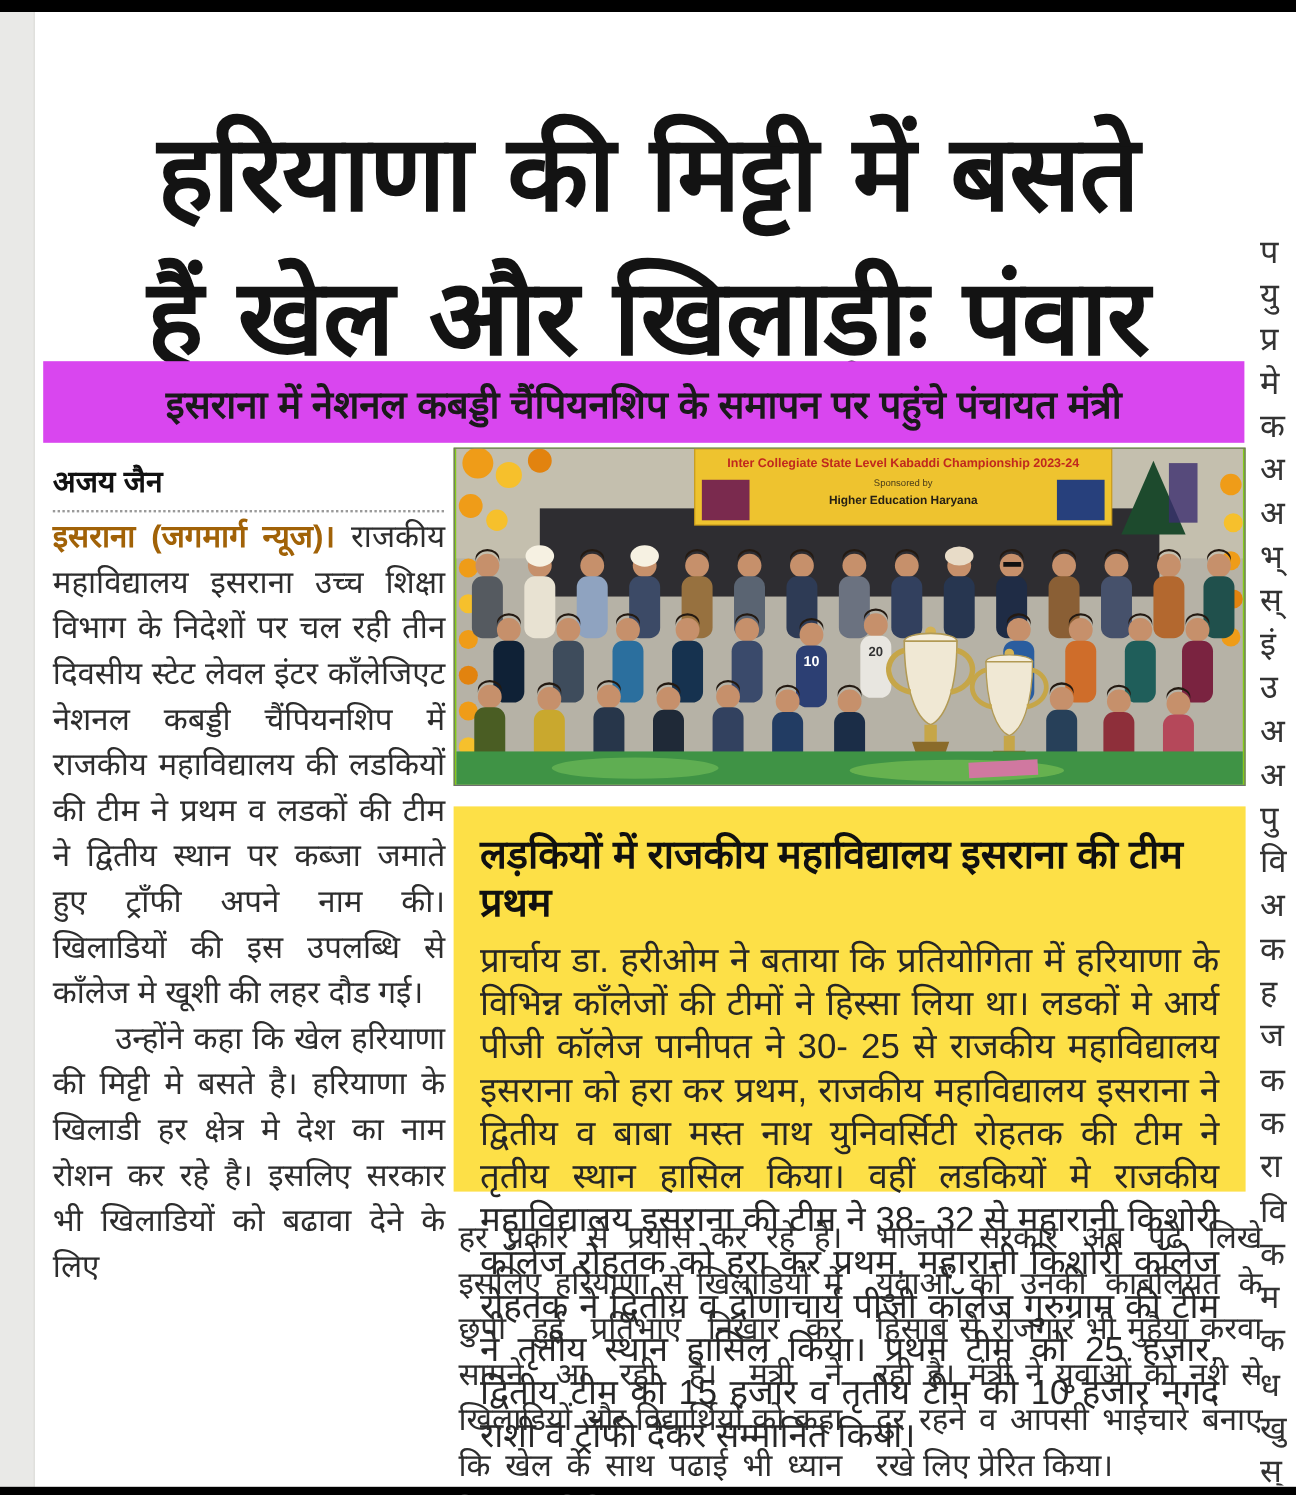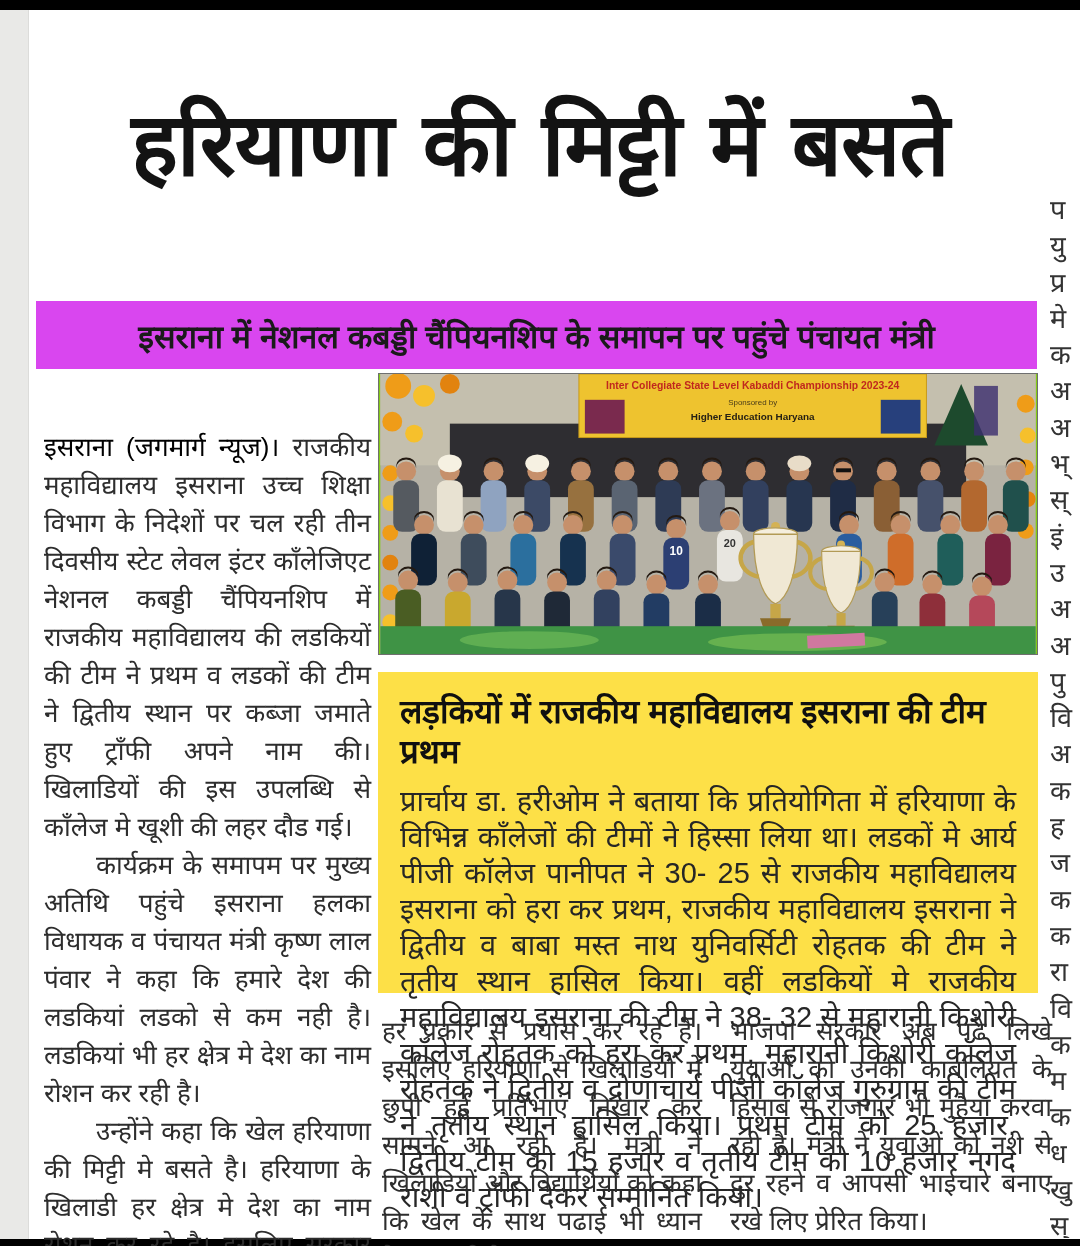--- a/index.html
+++ b/index.html
@@ -25,21 +25,21 @@
     position:absolute;left:44px;top:383px;width:326px;
     font-size:25px;font-weight:700;color:#111;
     border-bottom:2px dotted #9a9a9a;padding-bottom:8px;
   }
   .col{
     font-size:26px;line-height:38px;color:#2d2d2d;text-align:justify;
   }
   .col p{margin:0;}
   .col p.indent{text-indent:2em;}
   .col-left{position:absolute;left:44px;top:428px;width:327px;}
-  .dateline{font-weight:400;color:#000000;}
+  .dateline{font-weight:700;color:#a16207;}
 
   .photo{
     position:absolute;left:378px;top:373px;width:660px;height:282px;
     border:1px solid #6f6f6f;background:#84cc16;box-sizing:border-box;
   }
   .photo svg{display:block;}
 
   .hl-box{
     position:absolute;left:378px;top:672px;width:660px;height:321px;background:#fde047;
     box-sizing:border-box;padding:20px 22px 16px 22px;
@@ -62,28 +62,29 @@
 </head>
 <body>
 
 <div class="page">
 
   <div class="top-bar"></div>
   <div class="left-strip"></div>
   <div class="bottom-bar"></div>
 
   <h1 class="headline"><span>हरियाणा की मिट्टी में बसते</span><br>
+    <span>हैं खेल और खिलाड़ीः पंवार</span>
   </h1>
 
   <div class="subheadline">इसराना में नेशनल कबड्डी चैंपियनशिप के समापन पर पहुंचे पंचायत मंत्री</div>
 
+  <div class="byline">अजय जैन</div>
 
   <div class="col col-left">
     <p><strong class="dateline">इसराना (जगमार्ग न्यूज)।</strong> <span>राजकीय महाविद्यालय इसराना उच्च शिक्षा विभाग के निदेशों पर चल रही तीन दिवसीय स्टेट लेवल इंटर काँलेजिएट नेशनल कबड्डी चैंपियनशिप में राजकीय महाविद्यालय की लडकियों की टीम ने प्रथम व लडकों की टीम ने द्वितीय स्थान पर कब्जा जमाते हुए ट्राँफी अपने नाम की। खिलाडियों की इस उपलब्धि से काँलेज मे खूशी की लहर दौड गई।</span></p>
-    <p class="indent">कार्यक्रम के समापम पर मुख्य अतिथि पहुंचे इसराना हलका विधायक व पंचायत मंत्री कृष्ण लाल पंवार ने कहा कि हमारे देश की लडकियां लडको से कम नही है। लडकियां भी हर क्षेत्र मे देश का नाम रोशन कर रही है।</p>
     <p class="indent">उन्होंने कहा कि खेल हरियाणा की मिट्टी मे बसते है। हरियाणा के खिलाडी हर क्षेत्र मे देश का नाम रोशन कर रहे है। इसलिए सरकार भी खिलाडियों को बढावा देने के लिए</p>
   </div>
 
   <figure class="photo" style="margin:0">
     <svg viewBox="0 0 660 282" width="658" height="280">
       <defs>
         <g id="pr">
           <circle cx="0" cy="-34" r="10" fill="#c6906b"></circle>
           <path d="M-10,-37 a10,9 0 0 1 20,0 l0,-3 a10,8 0 0 0 -20,0 z" fill="#241a12"></path>
           <rect x="-13" y="-25" width="26" height="52" rx="9" fill="currentColor"></rect>

